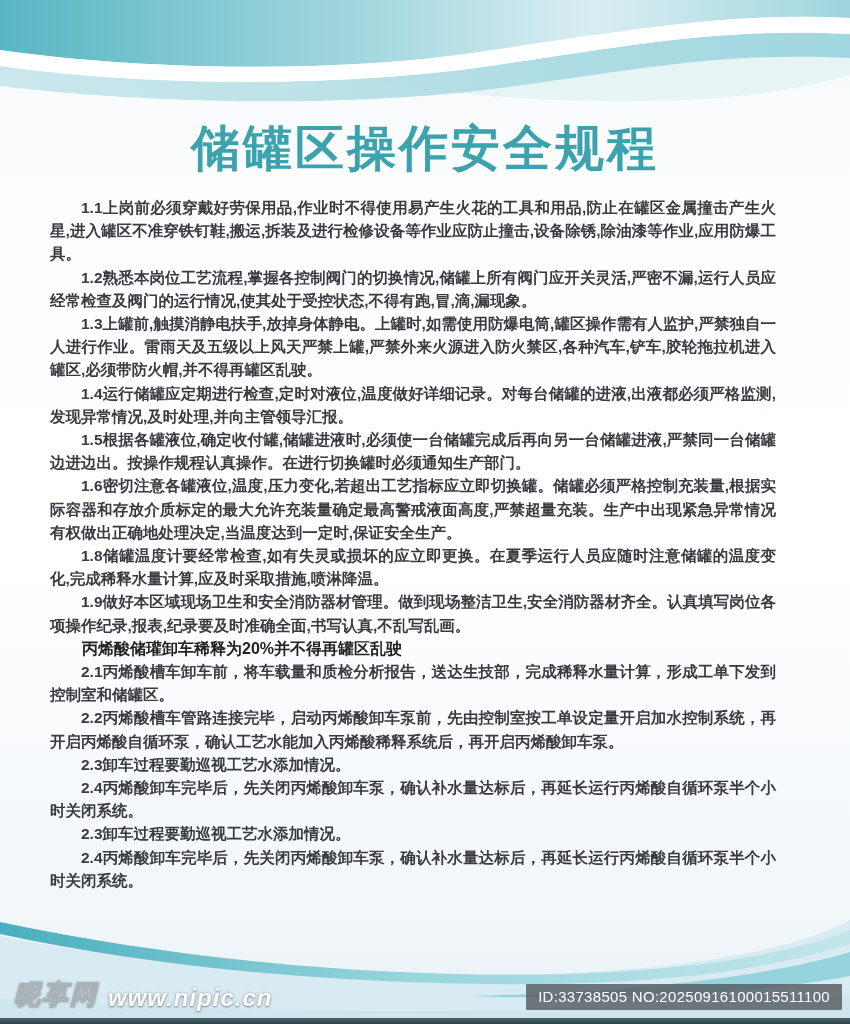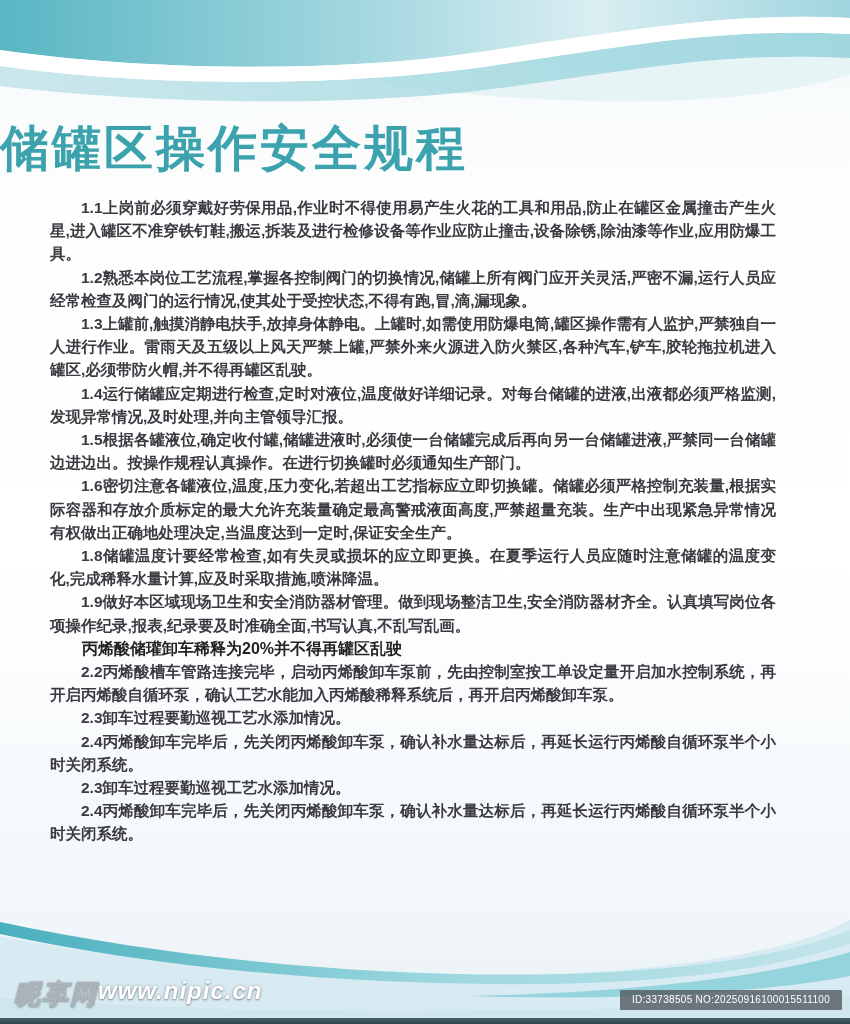--- a/index.html
+++ b/index.html
@@ -9,45 +9,46 @@
     overflow:hidden;
     background:linear-gradient(180deg,#edf2f6 0%,#f7fafb 6%,#fdfefe 20%,#ffffff 55%,#f2f7fa 88%,#e9f1f5 100%);
     font-family:"Liberation Sans","DejaVu Sans",sans-serif;
   }
   .wave-top{position:absolute;top:0;left:0;width:850px;height:125px;display:block;}
   .wave-bottom{position:absolute;bottom:6px;left:0;width:850px;height:140px;display:block;}
   .bottom-edge{position:absolute;bottom:0;left:0;width:850px;height:6px;
     background:linear-gradient(180deg,#49626c,#2e434b);}
   .title{
     position:absolute;top:116px;left:0;width:850px;
+    text-align:center;
     font-size:49px;font-weight:bold;letter-spacing:3px;
     color:#3ba2ae;
   }
   .rules{
     position:absolute;top:196px;left:50px;width:726px;
     font-size:15.5px;line-height:23.2px;color:#3a3a40;
     font-weight:600;text-align:justify;
   }
   .rules p{margin:0;text-indent:2em;}
   .rules .sec-heading{font-weight:bold;color:#222;font-size:16px;}
   .watermark{
     position:absolute;left:14px;bottom:12px;
-    display:flex;align-items:flex-start;gap:0;
+    display:flex;align-items:flex-end;gap:10px;
     font-style:italic;font-weight:bold;color:#ffffff;
     text-shadow:0 1px 2px rgba(110,120,125,.8),0 0 3px rgba(120,130,135,.6);
   }
   .watermark .logo{
     font-size:26px;letter-spacing:2px;
     -webkit-text-stroke:1px #aab4b8;
   }
   .watermark .url{font-size:24px;letter-spacing:1px;}
   .id-badge{
     position:absolute;right:8px;bottom:14px;
     background:rgba(85,92,97,.82);
-    color:#ffffff;font-size:10px;
+    color:#ffffff;font-size:15px;
     padding:4px 12px 5px 12px;border-radius:1px;
     letter-spacing:.3px;
   }
 </style>
 </head>
 <body>
 
 <div class="page">
 
   <svg class="wave-top" viewBox="0 0 850 125" preserveAspectRatio="none" aria-hidden="true">
@@ -88,20 +89,21 @@
   <div class="rules">
     <p>1.1上岗前必须穿戴好劳保用品,作业时不得使用易产生火花的工具和用品,防止在罐区金属撞击产生火星,进入罐区不准穿铁钉鞋,搬运,拆装及进行检修设备等作业应防止撞击,设备除锈,除油漆等作业,应用防爆工具。</p>
     <p>1.2熟悉本岗位工艺流程,掌握各控制阀门的切换情况,储罐上所有阀门应开关灵活,严密不漏,运行人员应经常检查及阀门的运行情况,使其处于受控状态,不得有跑,冒,滴,漏现象。</p>
     <p>1.3上罐前,触摸消静电扶手,放掉身体静电。上罐时,如需使用防爆电筒,罐区操作需有人监护,严禁独自一人进行作业。雷雨天及五级以上风天严禁上罐,严禁外来火源进入防火禁区,各种汽车,铲车,胶轮拖拉机进入罐区,必须带防火帽,并不得再罐区乱驶。</p>
     <p>1.4运行储罐应定期进行检查,定时对液位,温度做好详细记录。对每台储罐的进液,出液都必须严格监测,发现异常情况,及时处理,并向主管领导汇报。</p>
     <p>1.5根据各罐液位,确定收付罐,储罐进液时,必须使一台储罐完成后再向另一台储罐进液,严禁同一台储罐边进边出。按操作规程认真操作。在进行切换罐时必须通知生产部门。</p>
     <p>1.6密切注意各罐液位,温度,压力变化,若超出工艺指标应立即切换罐。储罐必须严格控制充装量,根据实际容器和存放介质标定的最大允许充装量确定最高警戒液面高度,严禁超量充装。生产中出现紧急异常情况有权做出正确地处理决定,当温度达到一定时,保证安全生产。</p>
     <p>1.8储罐温度计要经常检查,如有失灵或损坏的应立即更换。在夏季运行人员应随时注意储罐的温度变化,完成稀释水量计算,应及时采取措施,喷淋降温。</p>
     <p>1.9做好本区域现场卫生和安全消防器材管理。做到现场整洁卫生,安全消防器材齐全。认真填写岗位各项操作纪录,报表,纪录要及时准确全面,书写认真,不乱写乱画。</p>
     <p class="sec-heading">丙烯酸储瓘卸车稀释为20%并不得再罐区乱驶</p>
+    <p>2.1丙烯酸槽车卸车前，将车载量和质检分析报告，送达生技部，完成稀释水量计算，形成工单下发到控制室和储罐区。</p>
     <p>2.2丙烯酸槽车管路连接完毕，启动丙烯酸卸车泵前，先由控制室按工单设定量开启加水控制系统，再开启丙烯酸自循环泵，确认工艺水能加入丙烯酸稀释系统后，再开启丙烯酸卸车泵。</p>
     <p>2.3卸车过程要勤巡视工艺水添加情况。</p>
     <p>2.4丙烯酸卸车完毕后，先关闭丙烯酸卸车泵，确认补水量达标后，再延长运行丙烯酸自循环泵半个小时关闭系统。</p>
     <p>2.3卸车过程要勤巡视工艺水添加情况。</p>
     <p>2.4丙烯酸卸车完毕后，先关闭丙烯酸卸车泵，确认补水量达标后，再延长运行丙烯酸自循环泵半个小时关闭系统。</p>
   </div>
 
   <div class="watermark">
     <span class="logo">昵享网</span>
     <span class="url">www.nipic.cn</span>

